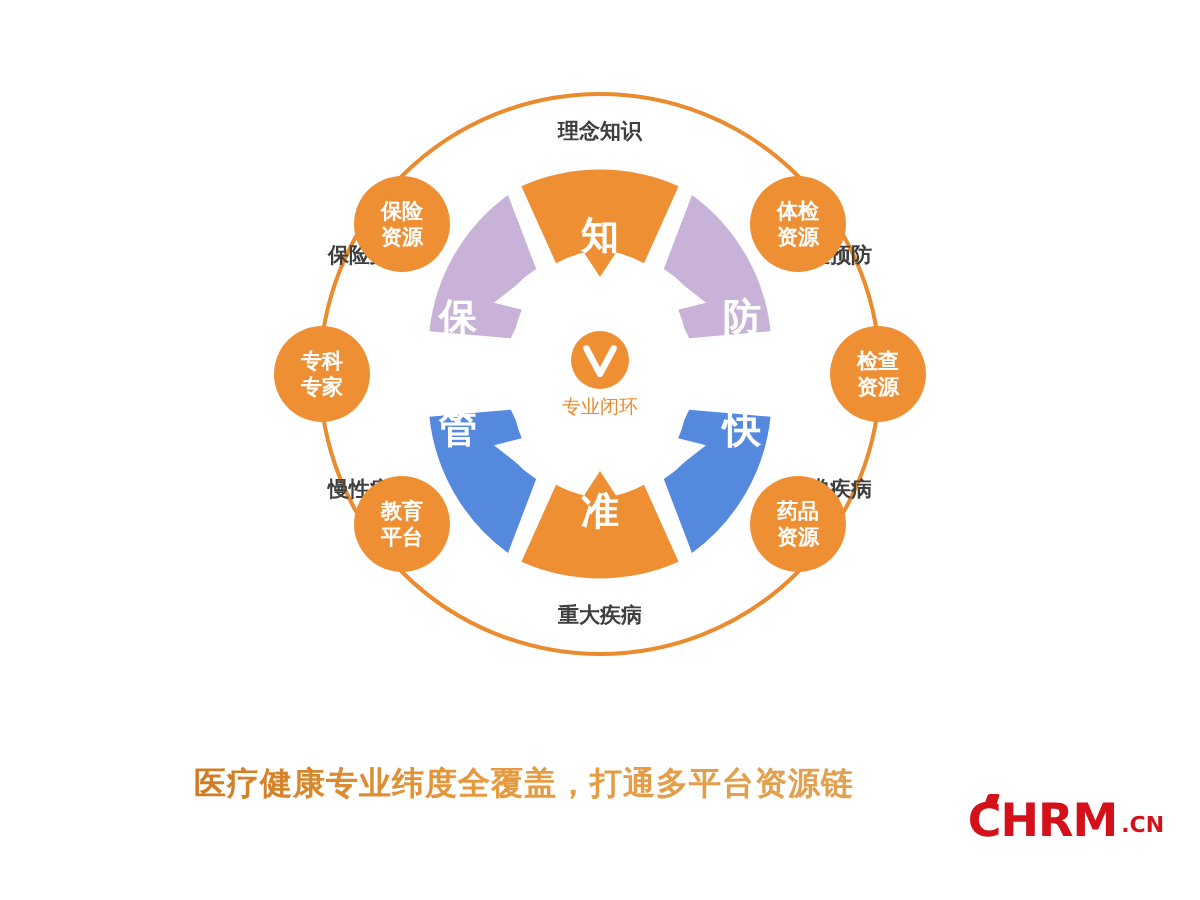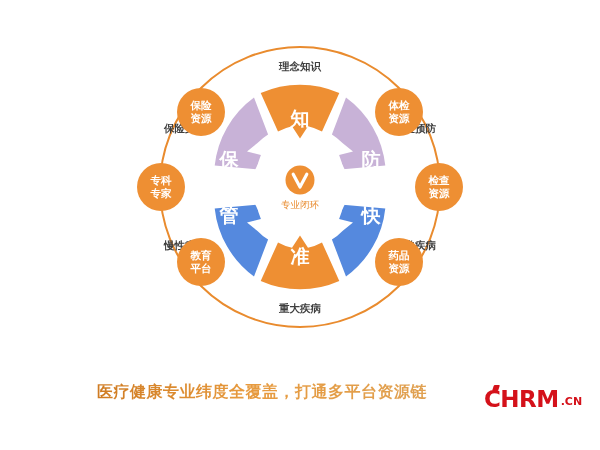--- a/index.html
+++ b/index.html
@@ -90,21 +90,21 @@
     background-clip: text;
     -webkit-text-fill-color: transparent;
     white-space: nowrap;
     transform: translateX(-38px);
   }
 
   
   #logo {
     position: absolute;
     right: 8px;
-    top: 388px;
+    top: 400px;
     width: 118px;
     text-align: center;
     line-height: 1;
   }
   #logo-main {
     position: relative;
     display: inline-block;
     font-family: "DejaVu Sans", "Liberation Sans", sans-serif;
     font-weight: bold;
     font-size: 23px;

